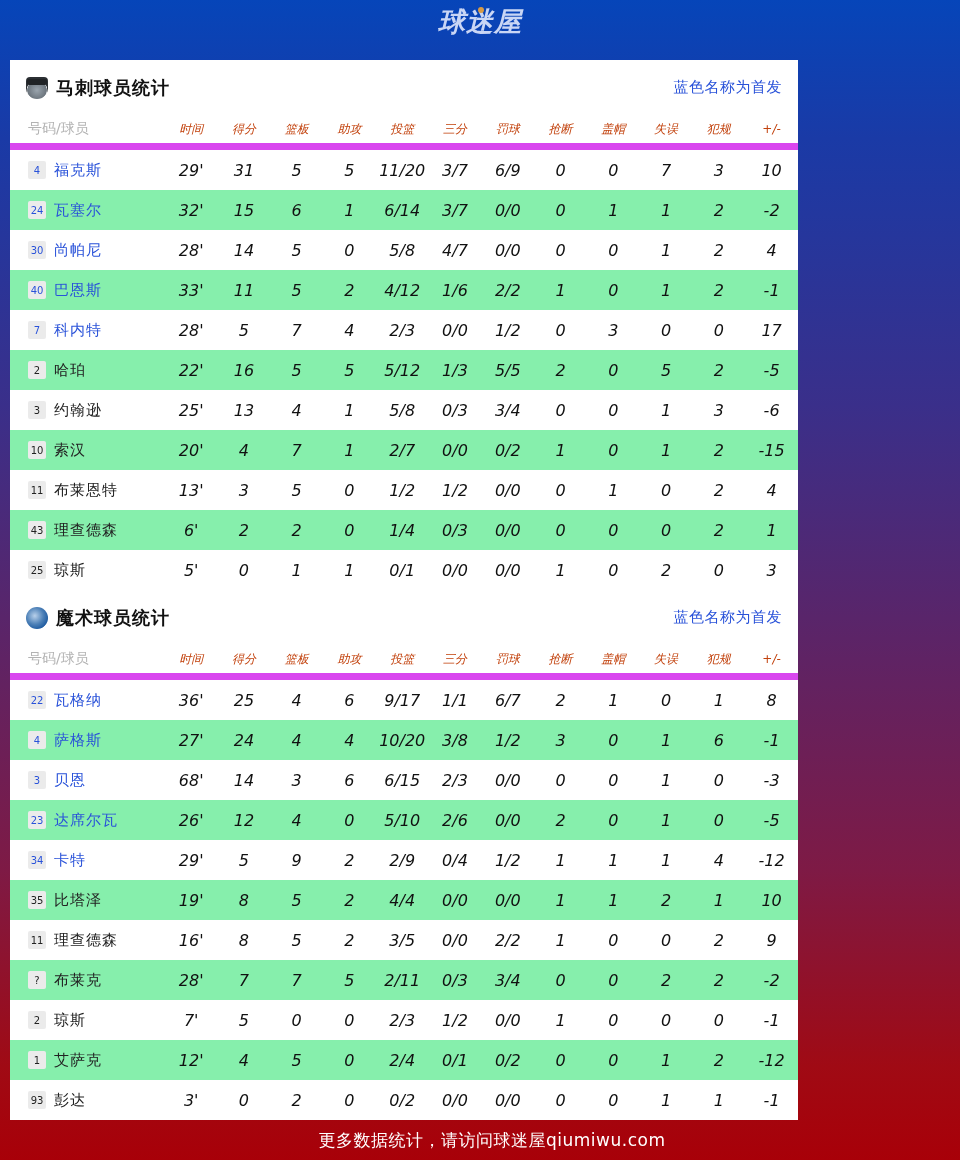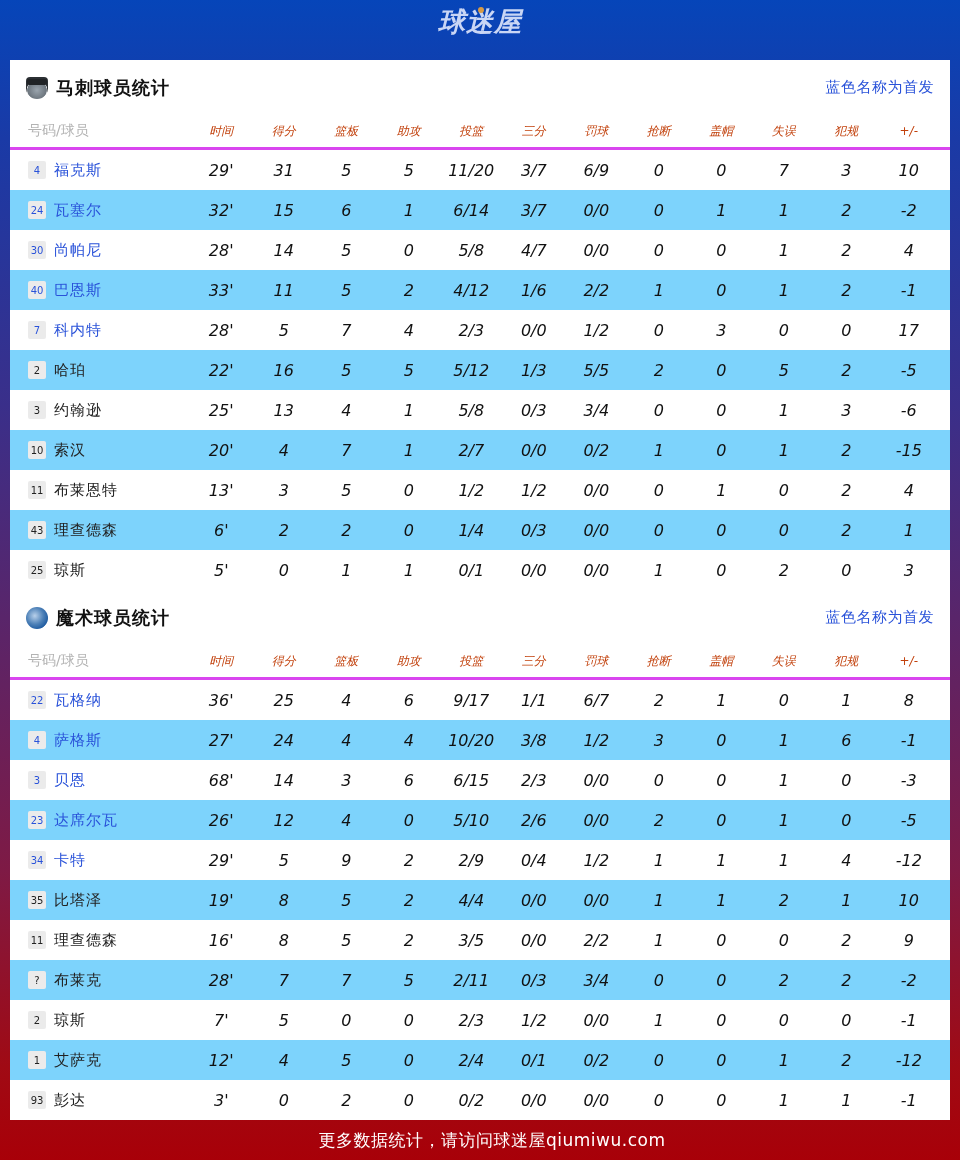--- a/index.html
+++ b/index.html
@@ -15,43 +15,43 @@
   }
   .brand-logo {
     font-family: "DejaVu Sans", sans-serif; font-weight: bold; font-style: italic;
     font-size: 27px; color: #c9d6f5; letter-spacing: 1px; position: relative;
   }
   .brand-dot {
     position: absolute; top: 3px; left: 40px; width: 6px; height: 6px; border-radius: 50%;
     background: #d79a46;
   }
   .card {
-    position: absolute; left: 10px; top: 60px; width: 940px; height: 1060px;
+    position: absolute; left: 10px; top: 60px; width: 788px; height: 1060px;
     background: #ffffff;
   }
   .section-head {
     height: 55px; display: flex; align-items: center; justify-content: space-between;
     padding: 0 16px 0 16px;
   }
   .team-title { display: flex; align-items: center; gap: 8px; }
   .team-logo {
     width: 22px; height: 22px; border-radius: 50%; display: inline-block; position: relative;
   }
   .logo-spurs { background: radial-gradient(circle at 50% 60%, #9aa4ad 0%, #6b747c 55%, #e9ecef 58%, #2b2f33 62%); border-radius: 4px 4px 50% 50%; }
   .logo-spurs::after {
     content: ""; position: absolute; left: 1px; top: 2px; width: 20px; height: 6px; background: #202326; border-radius: 2px;
   }
   .logo-magic { background: radial-gradient(circle at 40% 40%, #b8d0ea 0%, #4f82b8 45%, #1d5aa0 75%, #e9eef4 78%, #a8bcd3 100%); }
   .team-name { font-size: 18px; font-weight: bold; color: #111111; letter-spacing: 1px; }
   .starter-note { font-size: 15px; color: #2952d9; letter-spacing: 0.5px; }
   .row {
     height: 40px; display: flex; align-items: center; position: relative;
   }
-  .row.header { height: 35px; border-bottom: 3px solid #d946ef; }
-  .row.stripe { background: #7dd3fc; }
+  .row.header { height: 35px; border-bottom: 7px solid #d946ef; }
+  .row.stripe { background: #86efac; }
   .cell-player { width: 180px; display: flex; align-items: center; padding-left: 18px; }
   .header .cell-player { font-size: 14px; color: #b3b3b3; padding-left: 18px; }
   .jersey {
     width: 18px; height: 18px; background: #ebebeb; border-radius: 2px;
     font-size: 10px; display: flex; align-items: center; justify-content: center;
     color: #222; margin-right: 8px; font-family: "DejaVu Sans", sans-serif;
   }
   .jersey.starter { color: #2952d9; }
   .pname { font-size: 15px; color: #222222; letter-spacing: 1px; }
   .pname.starter { color: #2952d9; }

